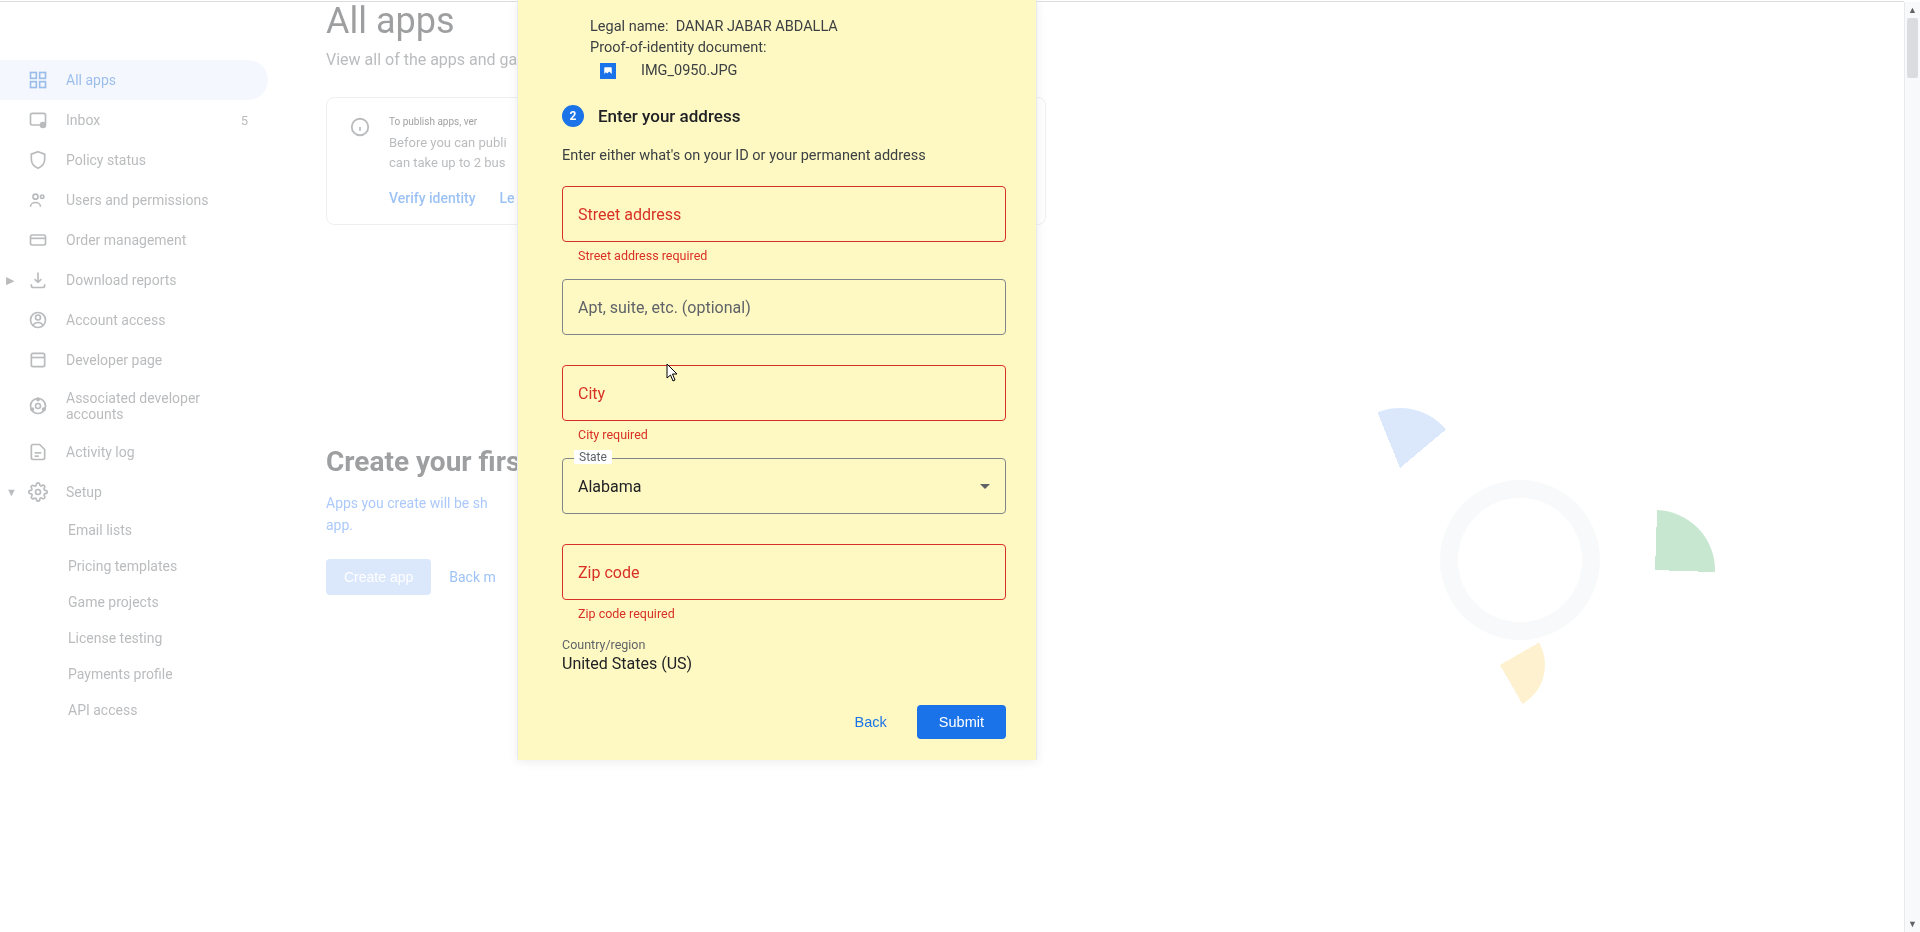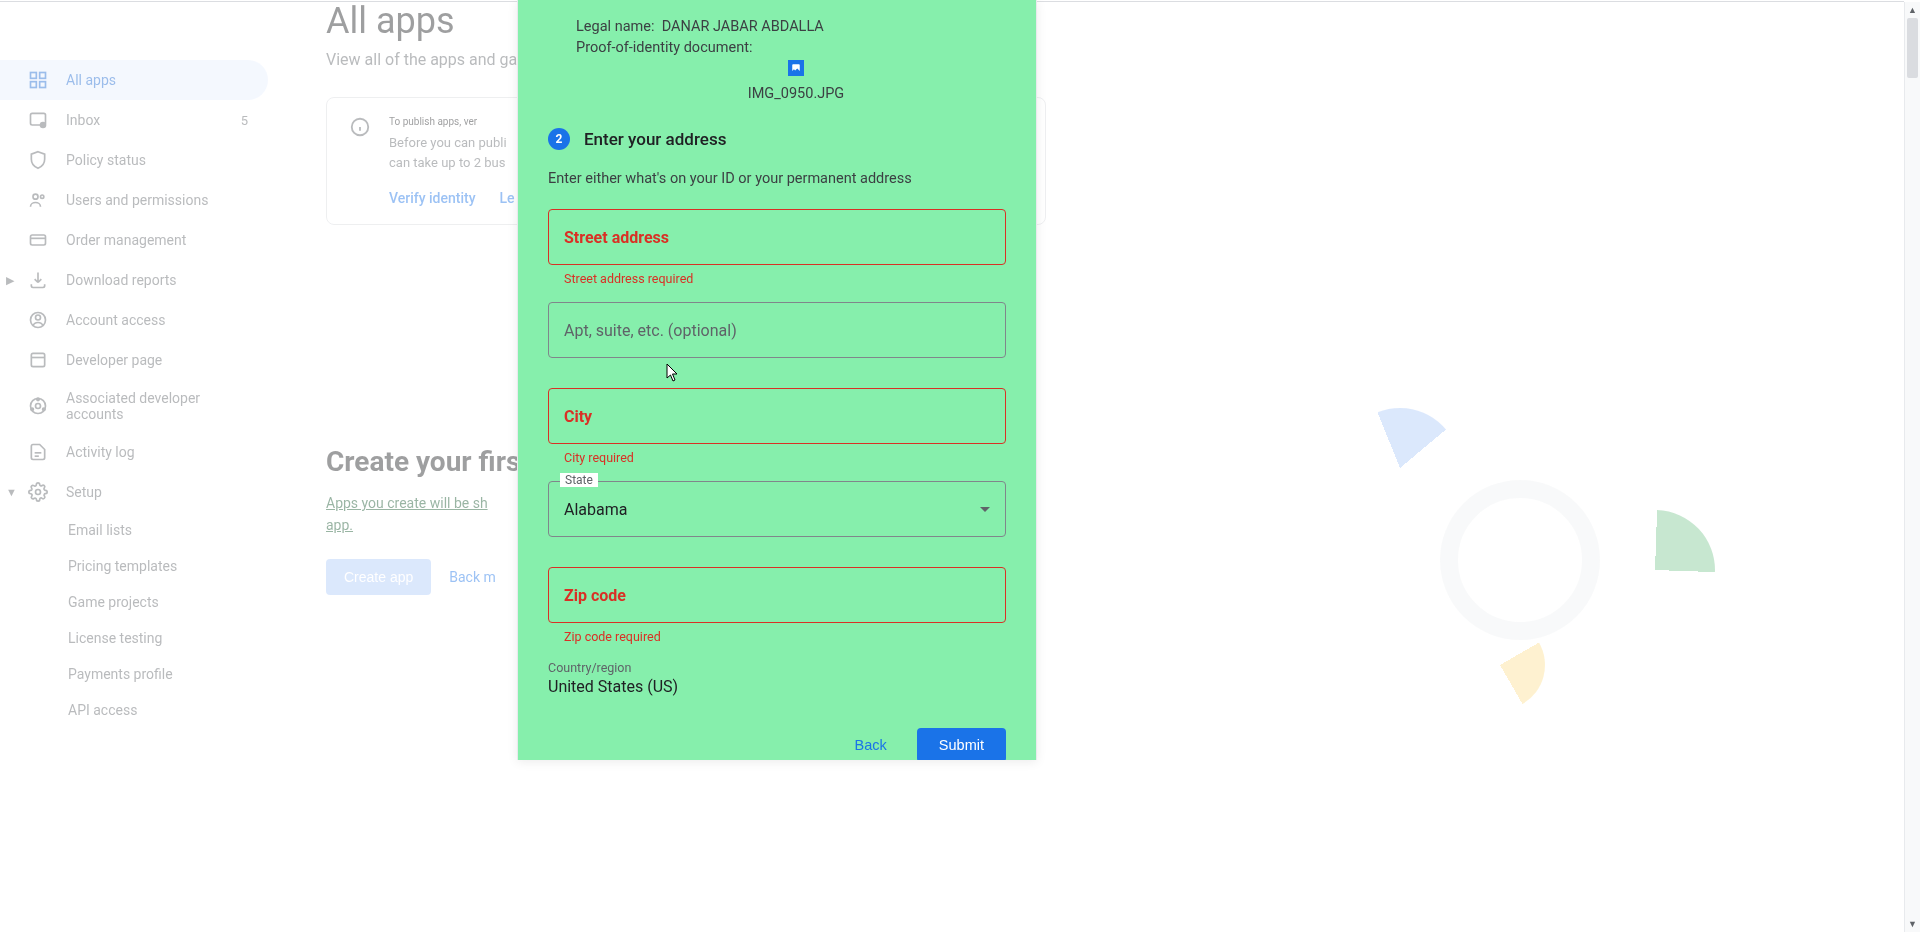--- a/index.html
+++ b/index.html
@@ -111,24 +111,23 @@
       font-size: 14px;
       font-weight: 500;
     }
     .create-section .create-title {
       font-size: 28px;
       color: #202124;
       margin-bottom: 14px;
     }
     .create-section .create-text {
       font-size: 14px;
-      color: #14532d;
+      color: #3b82f6;
       margin-bottom: 22px;
       line-height: 1.6;
-      text-decoration: underline;
     }
     .create-actions {
       display: flex;
       align-items: center;
       gap: 18px;
     }
     .create-btn {
       background: #aecbfa;
       color: #fff;
       border: none;
@@ -182,41 +181,40 @@
       position: absolute;
       top: 0; left: 0; right: 0; bottom: 0;
       background: rgba(255,255,255,0.05);
     }
     .modal {
       position: absolute;
       left: 517px;
       top: 0;
       width: 520px;
       height: 760px;
-      background: #86efac;
+      background: #fef9c3;
       border-left: 1px solid #e8eaed;
       border-right: 1px solid #e8eaed;
       box-shadow: 0 2px 10px rgba(0,0,0,0.08);
-      padding: 0 30px 18px 30px;
+      padding: 0 30px 18px 44px;
       overflow: hidden;
     }
     .modal-top {
       padding-top: 16px;
       padding-left: 28px;
       font-size: 14.5px;
       color: #3c4043;
       line-height: 1.45;
     }
     .file-row {
       display: flex;
       align-items: center;
-      gap: 7px;
+      gap: 25px;
       padding-left: 10px;
       padding-top: 2px;
-      flex-direction: column;
     }
     .file-icon {
       width: 16px; height: 16px;
       background: #1a73e8;
       display: inline-flex;
       align-items: center;
       justify-content: center;
       color: #fff;
       font-size: 10px;
     }
@@ -261,21 +259,20 @@
     }
     .text-field.error {
       border-color: #d93025;
     }
     .text-field .field-label {
       font-size: 16px;
       color: #5f6368;
     }
     .text-field.error .field-label {
       color: #d93025;
-      font-weight: bold;
     }
     .helper-error {
       color: #d93025;
       font-size: 12.5px;
       padding: 6px 0 0 16px;
     }
     .select-field {
       position: relative;
       border: 1px solid #80868b;
       border-radius: 4px;

